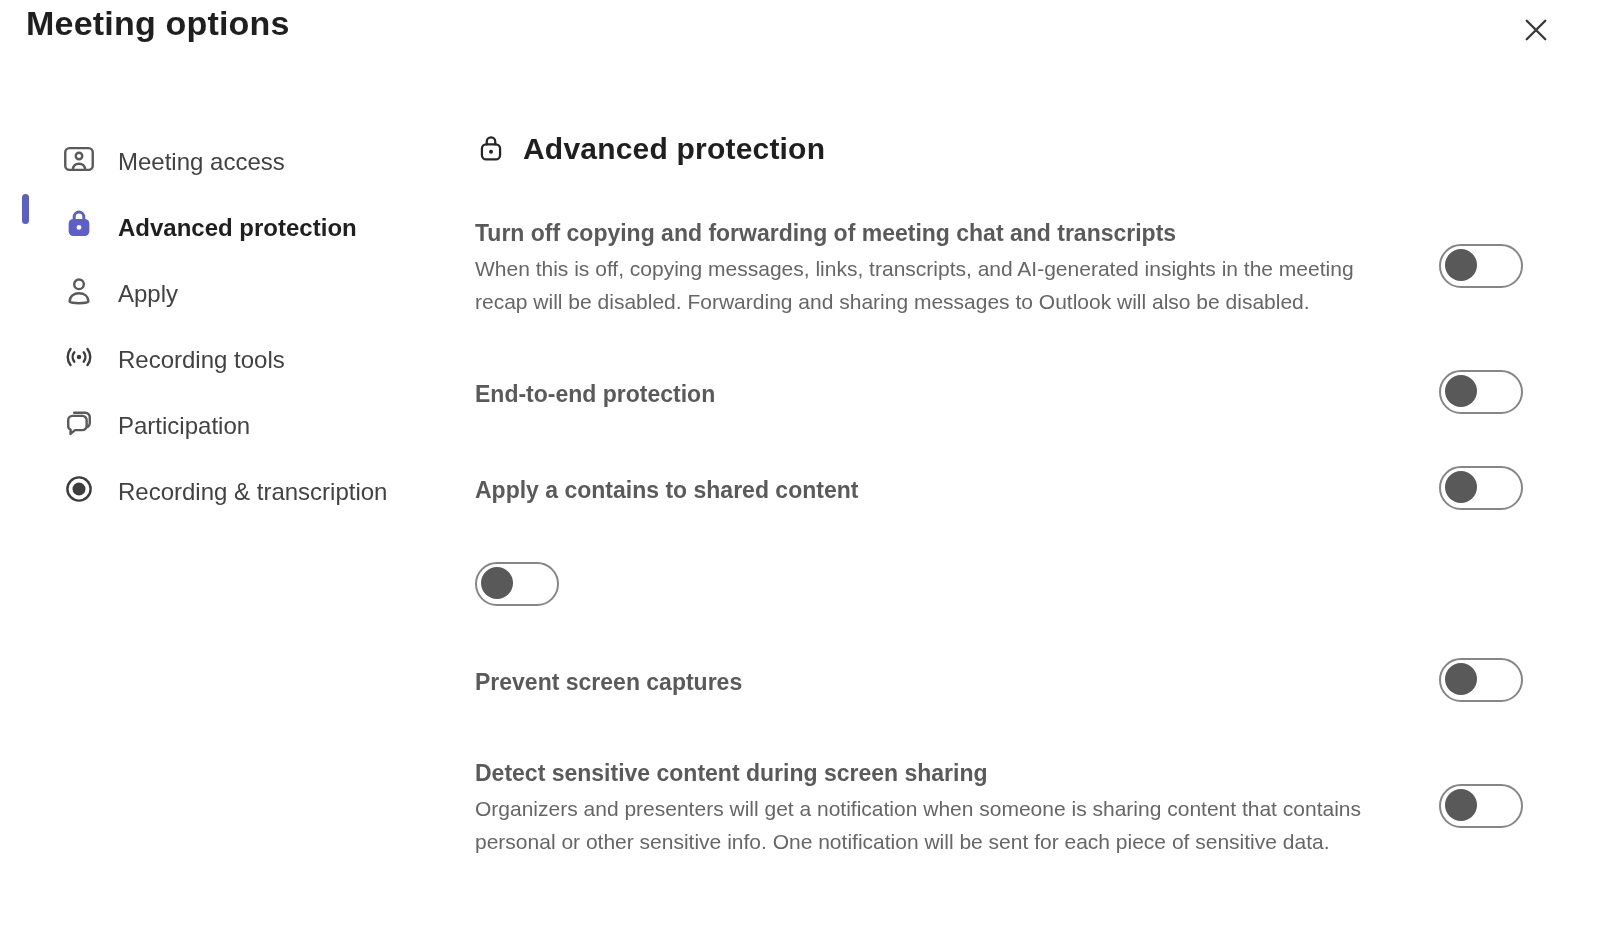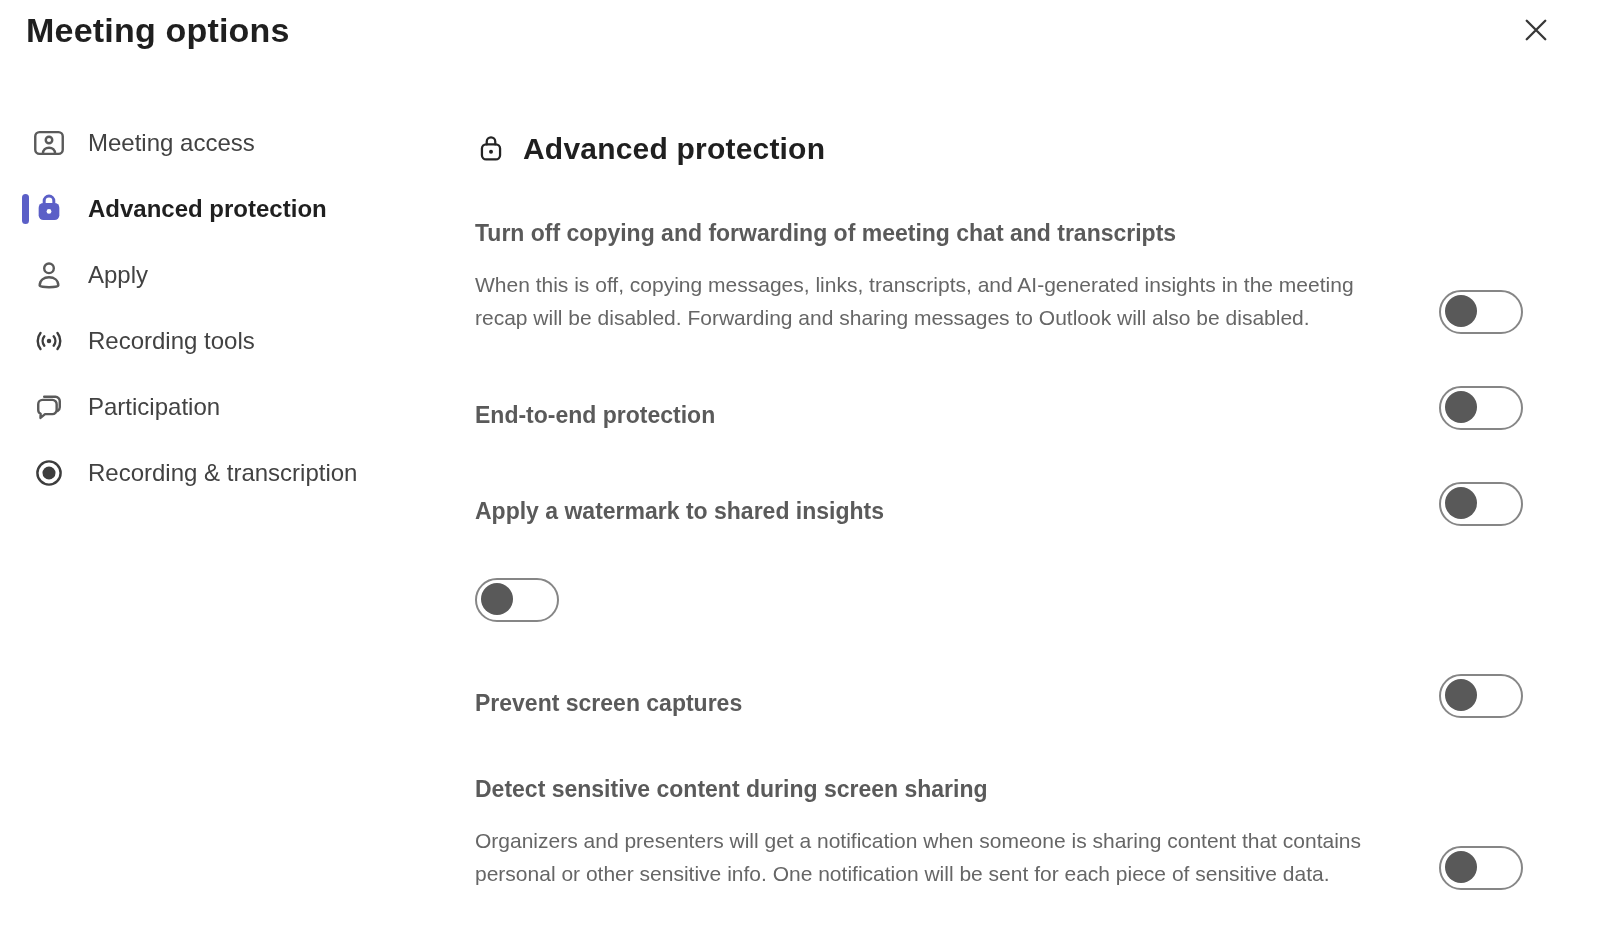--- a/index.html
+++ b/index.html
@@ -4,21 +4,21 @@
 <style>
   * { margin: 0; padding: 0; box-sizing: border-box; }
   html, body { width: 1600px; height: 946px; overflow: hidden; }
   body {
     background: #ffffff;
     font-family: "Liberation Sans", "DejaVu Sans", sans-serif;
     color: #242424;
     position: relative;
   }
   .dialog-header {
-    padding: 11px 28px 0 26px;
+    padding: 4px 28px 0 26px;
     height: 58px;
   }
   .dialog-title {
     font-size: 34px;
     font-weight: 700;
     color: #1f1f1f;
     letter-spacing: 0.2px;
   }
   .close-btn {
     position: absolute;
@@ -43,22 +43,22 @@
   
   .sidebar {
     width: 475px;
     flex-shrink: 0;
     padding-top: 52px;
   }
   .side-item {
     position: relative;
     height: 66px;
     display: flex;
-    align-items: center;
-    padding-left: 32px;
+    align-items: flex-end;
+    padding-left: 62px;
     cursor: pointer;
   }
   .side-item .active-indicator {
     display: none;
     position: absolute;
     left: 22px;
     top: 50%;
     transform: translateY(-50%);
     width: 7px;
     height: 30px;
@@ -100,35 +100,35 @@
   .panel-heading .icon { width: 32px; height: 32px; display: flex; }
   .panel-heading .icon svg { width: 32px; height: 32px; }
   .panel-heading-label {
     font-size: 30px;
     font-weight: 700;
     color: #1f1f1f;
     letter-spacing: 0.2px;
   }
   .setting-row {
     display: flex;
-    align-items: flex-end;
+    align-items: center;
     margin-bottom: 56px;
   }
   .setting-text {
     flex: 1;
     padding-right: 40px;
   }
   .setting-label {
     font-size: 23px;
     font-weight: 600;
     color: #5a5a5a;
     line-height: 30px;
   }
   .setting-desc {
-    margin-top: 20px;
+    margin-top: 4px;
     max-width: 940px;
     font-size: 21px;
     color: #666666;
     line-height: 33px;
   }
   .setting-desc:empty { display: none; }
 
   
   .toggle {
     position: relative;
@@ -279,21 +279,21 @@
       <div class="setting-label">End-to-end protection</div>
 
     </div>
     <div class="toggle" role="switch" aria-checked="false">
       <span class="knob"></span>
     </div>
   </div>
 
   <div class="setting-row">
     <div class="setting-text">
-      <div class="setting-label">Apply a watermark to shared insights</div>
+      <div class="setting-label">Apply a contains to shared content</div>
 
     </div>
     <div class="toggle" role="switch" aria-checked="false">
       <span class="knob"></span>
     </div>
   </div>
 
   <div class="setting-row">
     <div class="toggle" role="switch" aria-checked="false">
       <span class="knob"></span>

